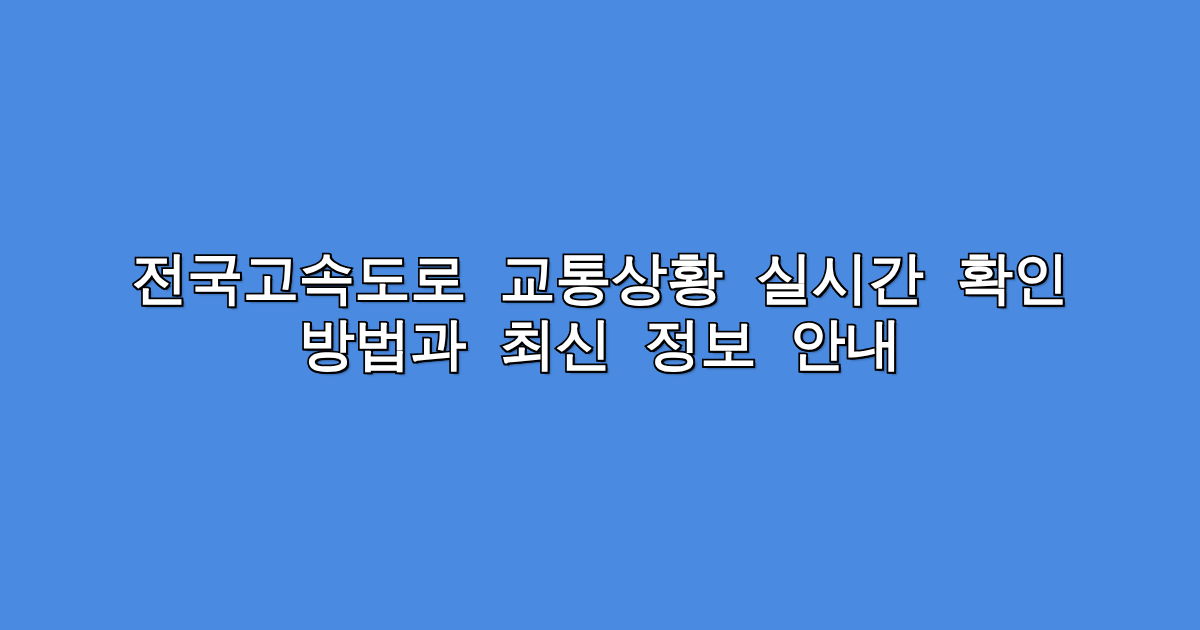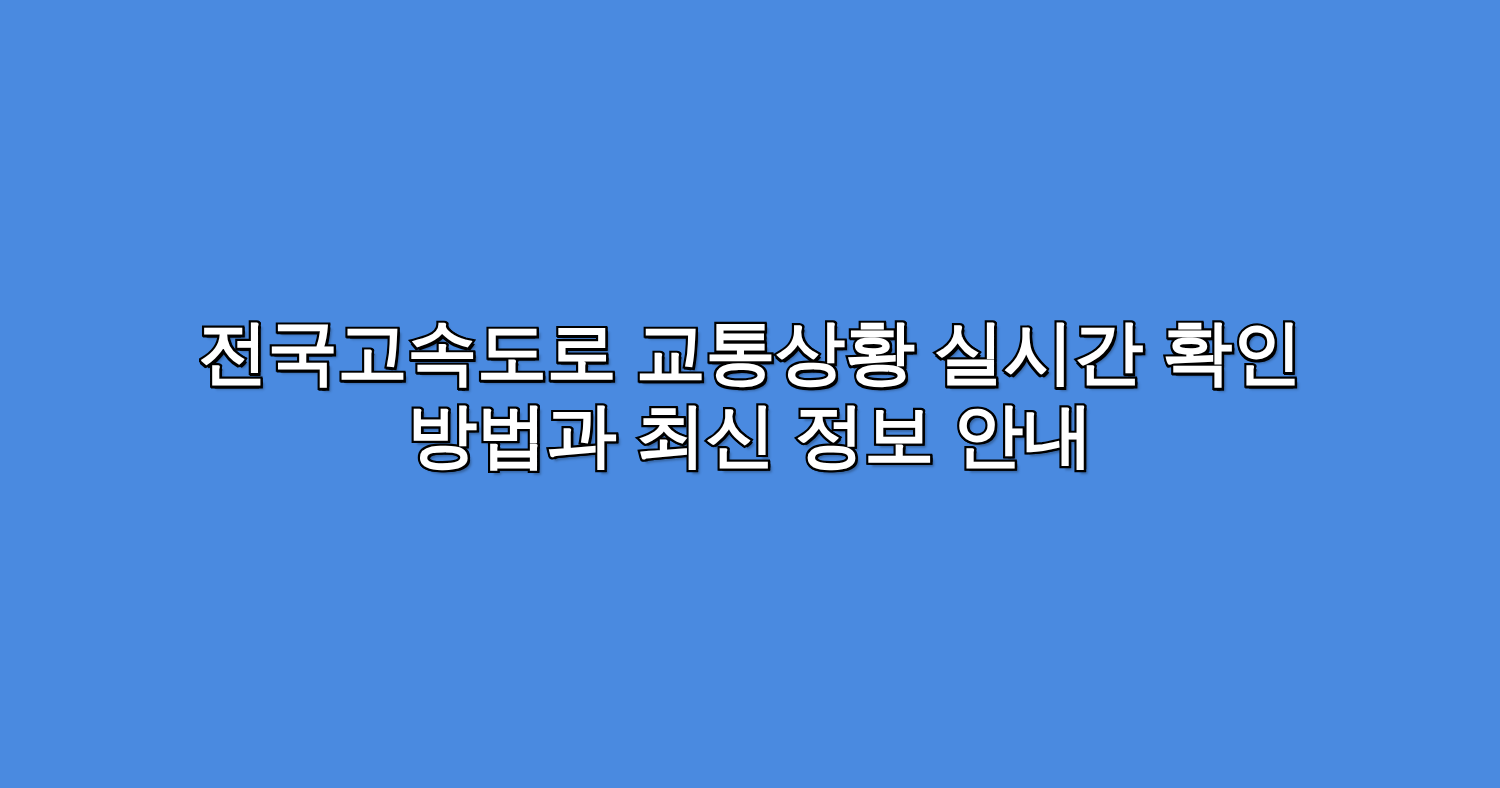--- a/index.html
+++ b/index.html
@@ -28,21 +28,21 @@
 
   #title-block {
     box-sizing: border-box;
     width: 100%;
     padding: 0 86px;
     text-align: center;
   }
 
   #card-title {
     margin: 0;
-    font-family: Liberation Sans, sans-serif;
+    font-family: Liberation Mono, monospace;
     font-size: 56px;
     font-weight: 700;
     line-height: 66px;
     letter-spacing: -0.2px;
     color: #ffffff;
     word-break: keep-all;
     overflow-wrap: break-word;
     
     -webkit-text-stroke: 3.5px #000000;
     paint-order: stroke fill;

